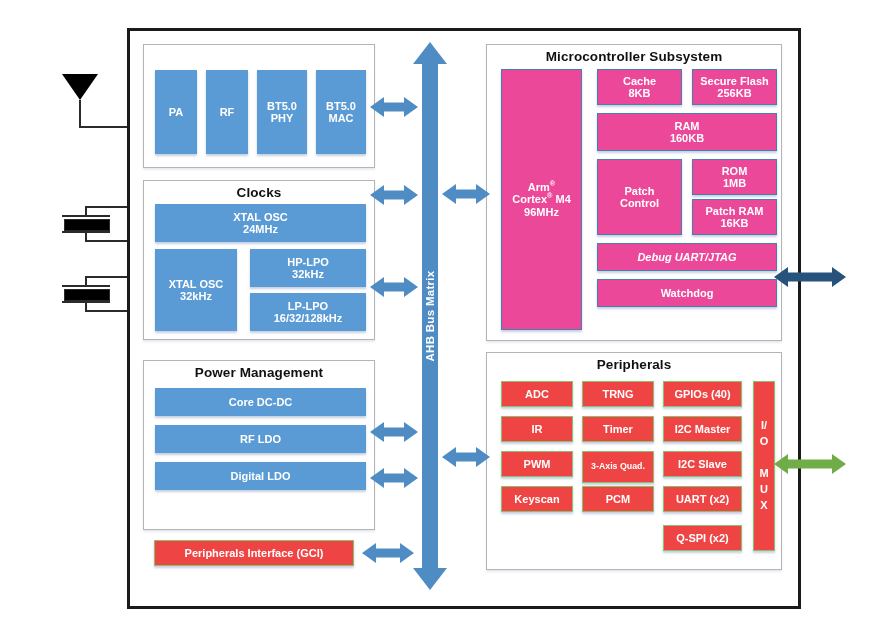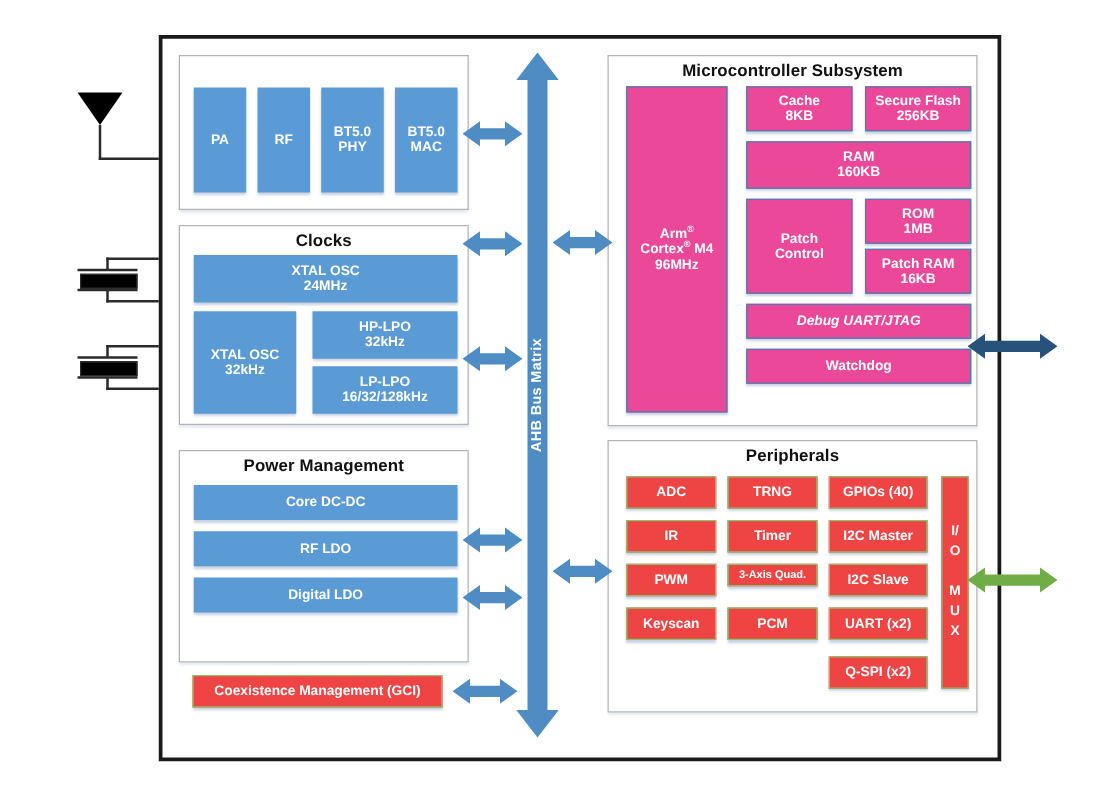--- a/index.html
+++ b/index.html
@@ -143,21 +143,21 @@
     </div>
     <div class="blk blue fs11" style="left:11px;top:64px;width:211px;height:28px;">
       <span>RF LDO</span>
     </div>
     <div class="blk blue fs11" style="left:11px;top:101px;width:211px;height:28px;">
       <span>Digital LDO</span>
     </div>
   </div>
 
   <div class="blk green fs11" style="left:154px;top:540px;width:200px;height:26px;">
-    <span>Coexistence Management (GCI)</span>
+    <span>Peripherals Interface (GCI)</span>
   </div>
 
   <div class="abs group" style="left:486px;top:44px;width:296px;height:297px;">
     <div class="group-title">
       <span>Microcontroller Subsystem</span>
     </div>
     <div class="blk navy fs11" style="left:14px;top:24px;width:81px;height:261px;">
       <span><span>Arm<span class="sup">®</span></span><br><span>Cortex<span class="sup">®</span> M4</span><br><span>96MHz</span></span>
     </div>
     <div class="blk navy fs11" style="left:110px;top:24px;width:85px;height:36px;">
@@ -203,21 +203,21 @@
     <div class="blk green fs11" style="left:14px;top:133px;width:72px;height:26px;">
       <span>Keyscan</span>
     </div>
 
     <div class="blk green fs11" style="left:95px;top:28px;width:72px;height:26px;">
       <span>TRNG</span>
     </div>
     <div class="blk green fs11" style="left:95px;top:63px;width:72px;height:26px;">
       <span>Timer</span>
     </div>
-    <div class="blk green fs9" style="left:95px;top:98px;width:72px;height:18px;">
+    <div class="blk green fs9" style="left:95px;top:98px;width:72px;height:32px;">
       <span>3-Axis Quad.</span>
     </div>
     <div class="blk green fs11" style="left:95px;top:133px;width:72px;height:26px;">
       <span>PCM</span>
     </div>
 
     <div class="blk green fs11" style="left:176px;top:28px;width:79px;height:26px;">
       <span>GPIOs (40)</span>
     </div>
     <div class="blk green fs11" style="left:176px;top:63px;width:79px;height:26px;">

